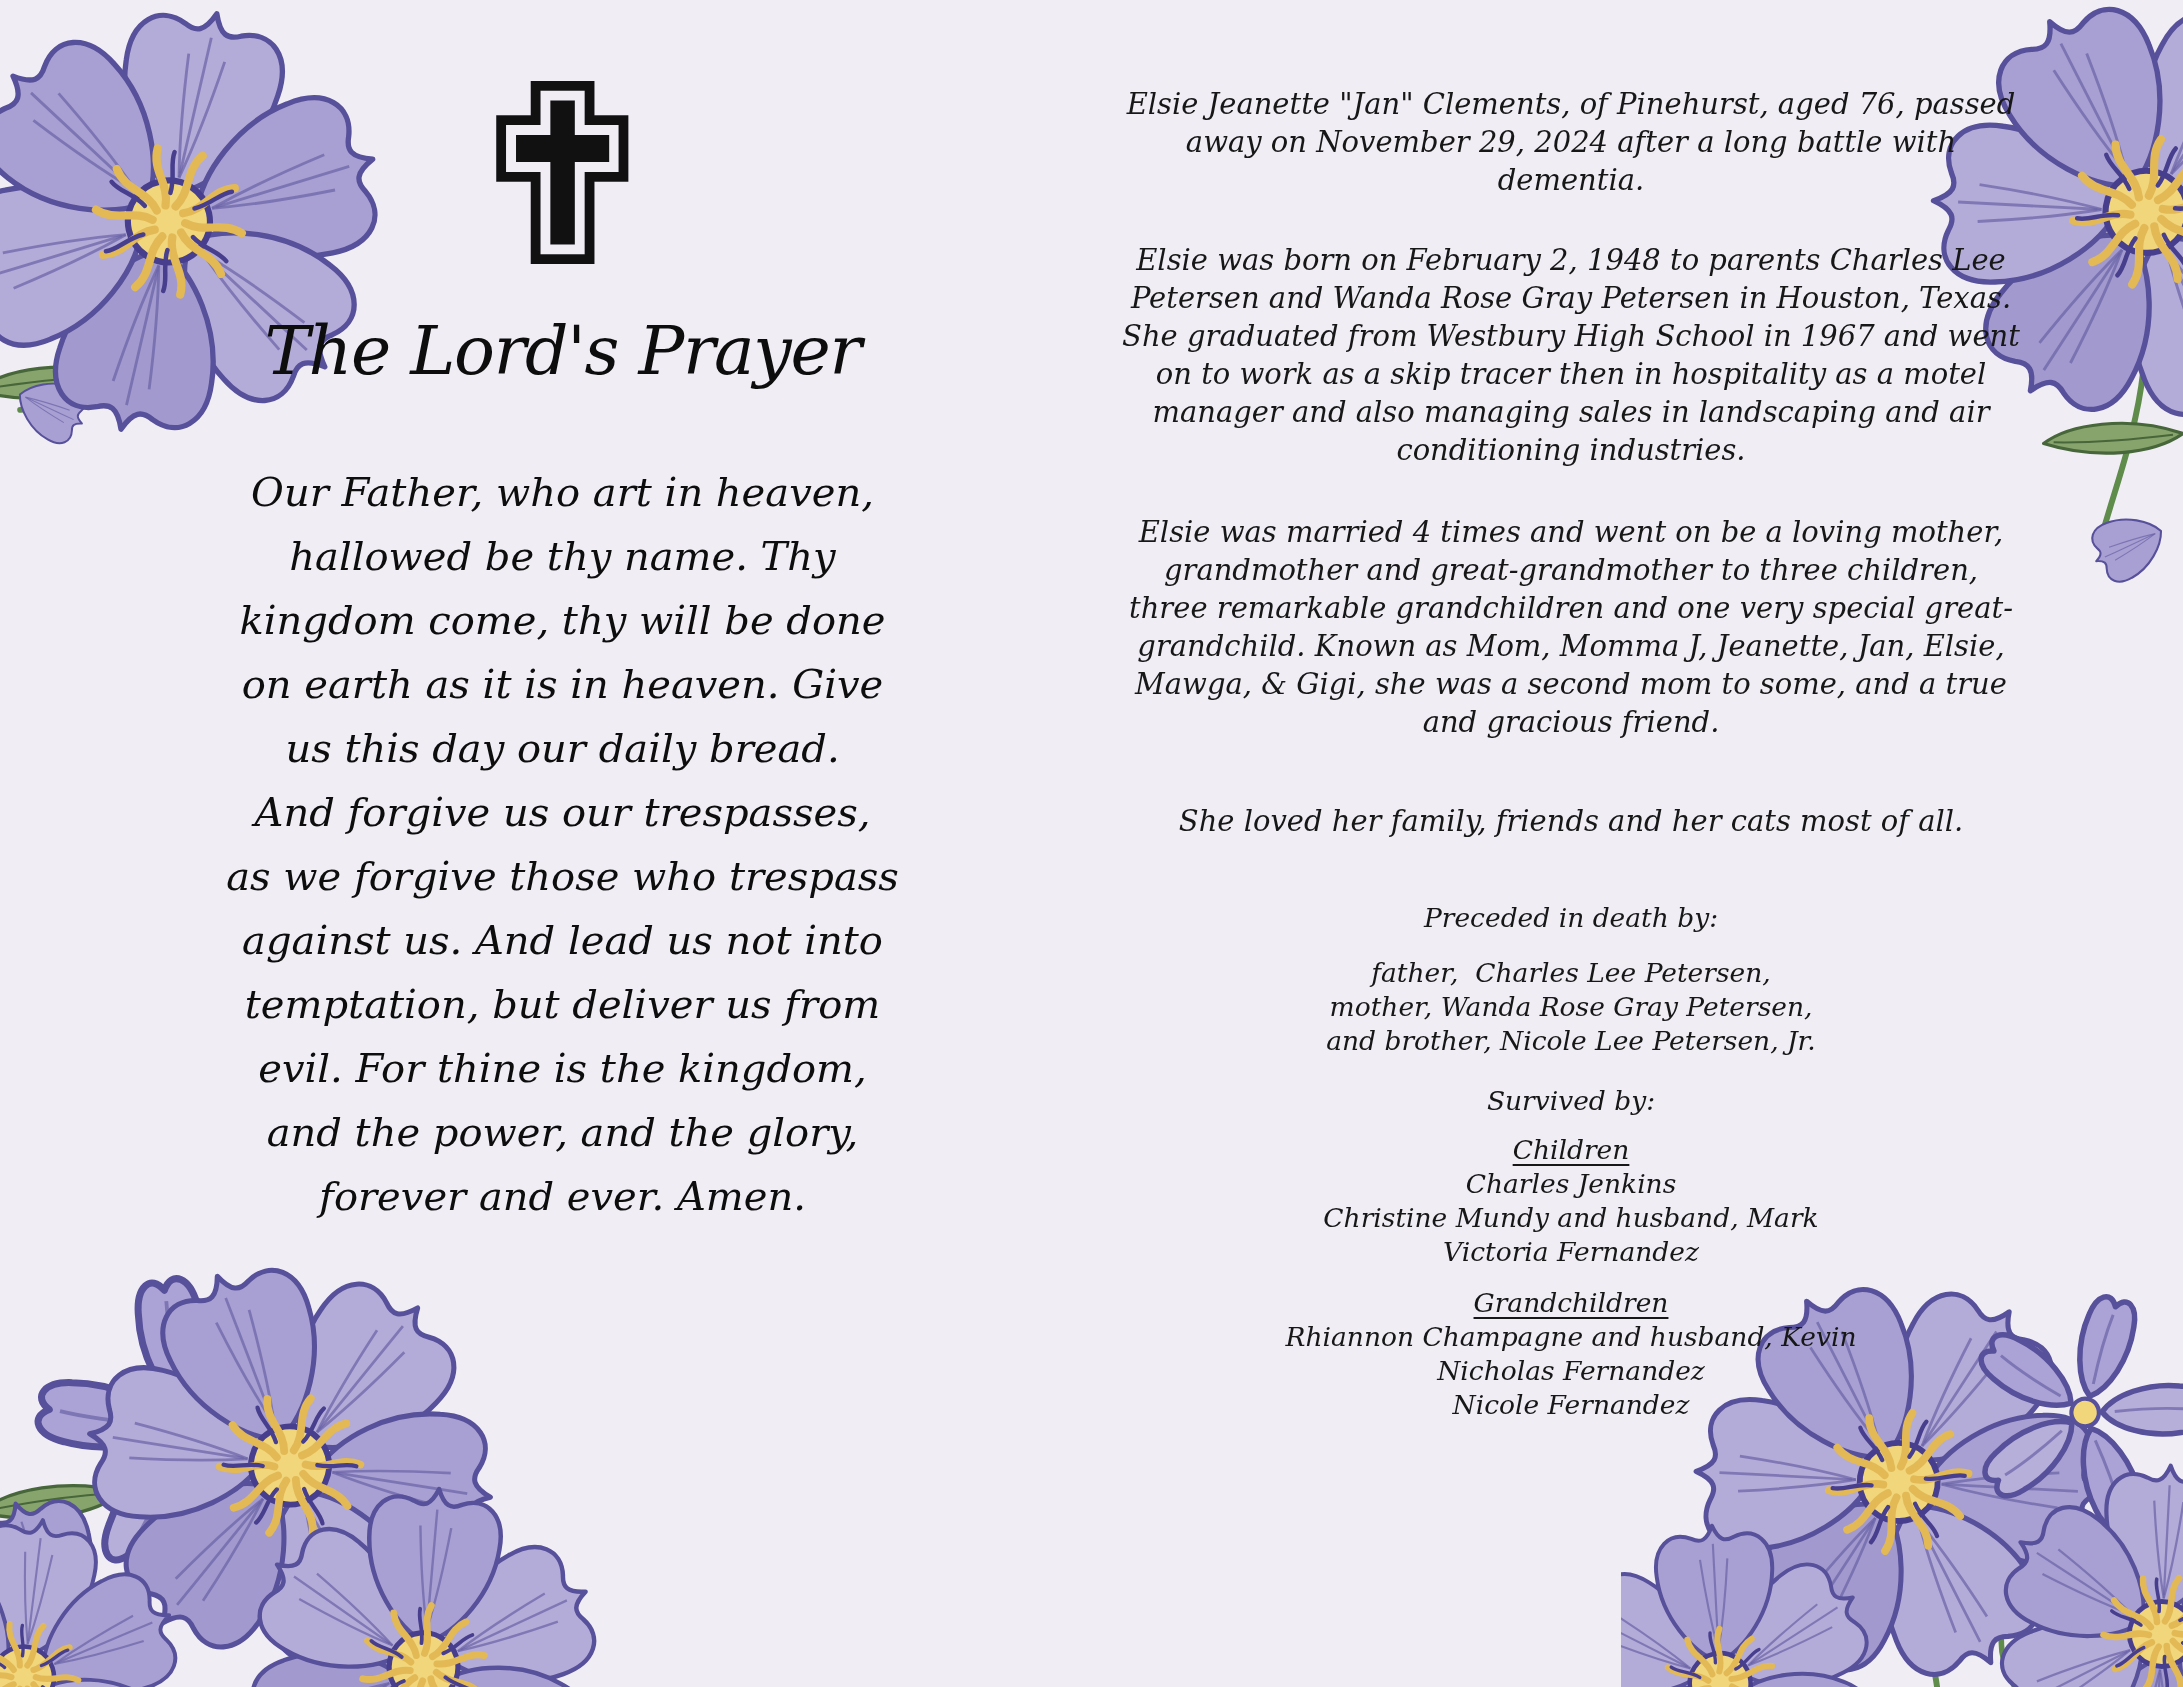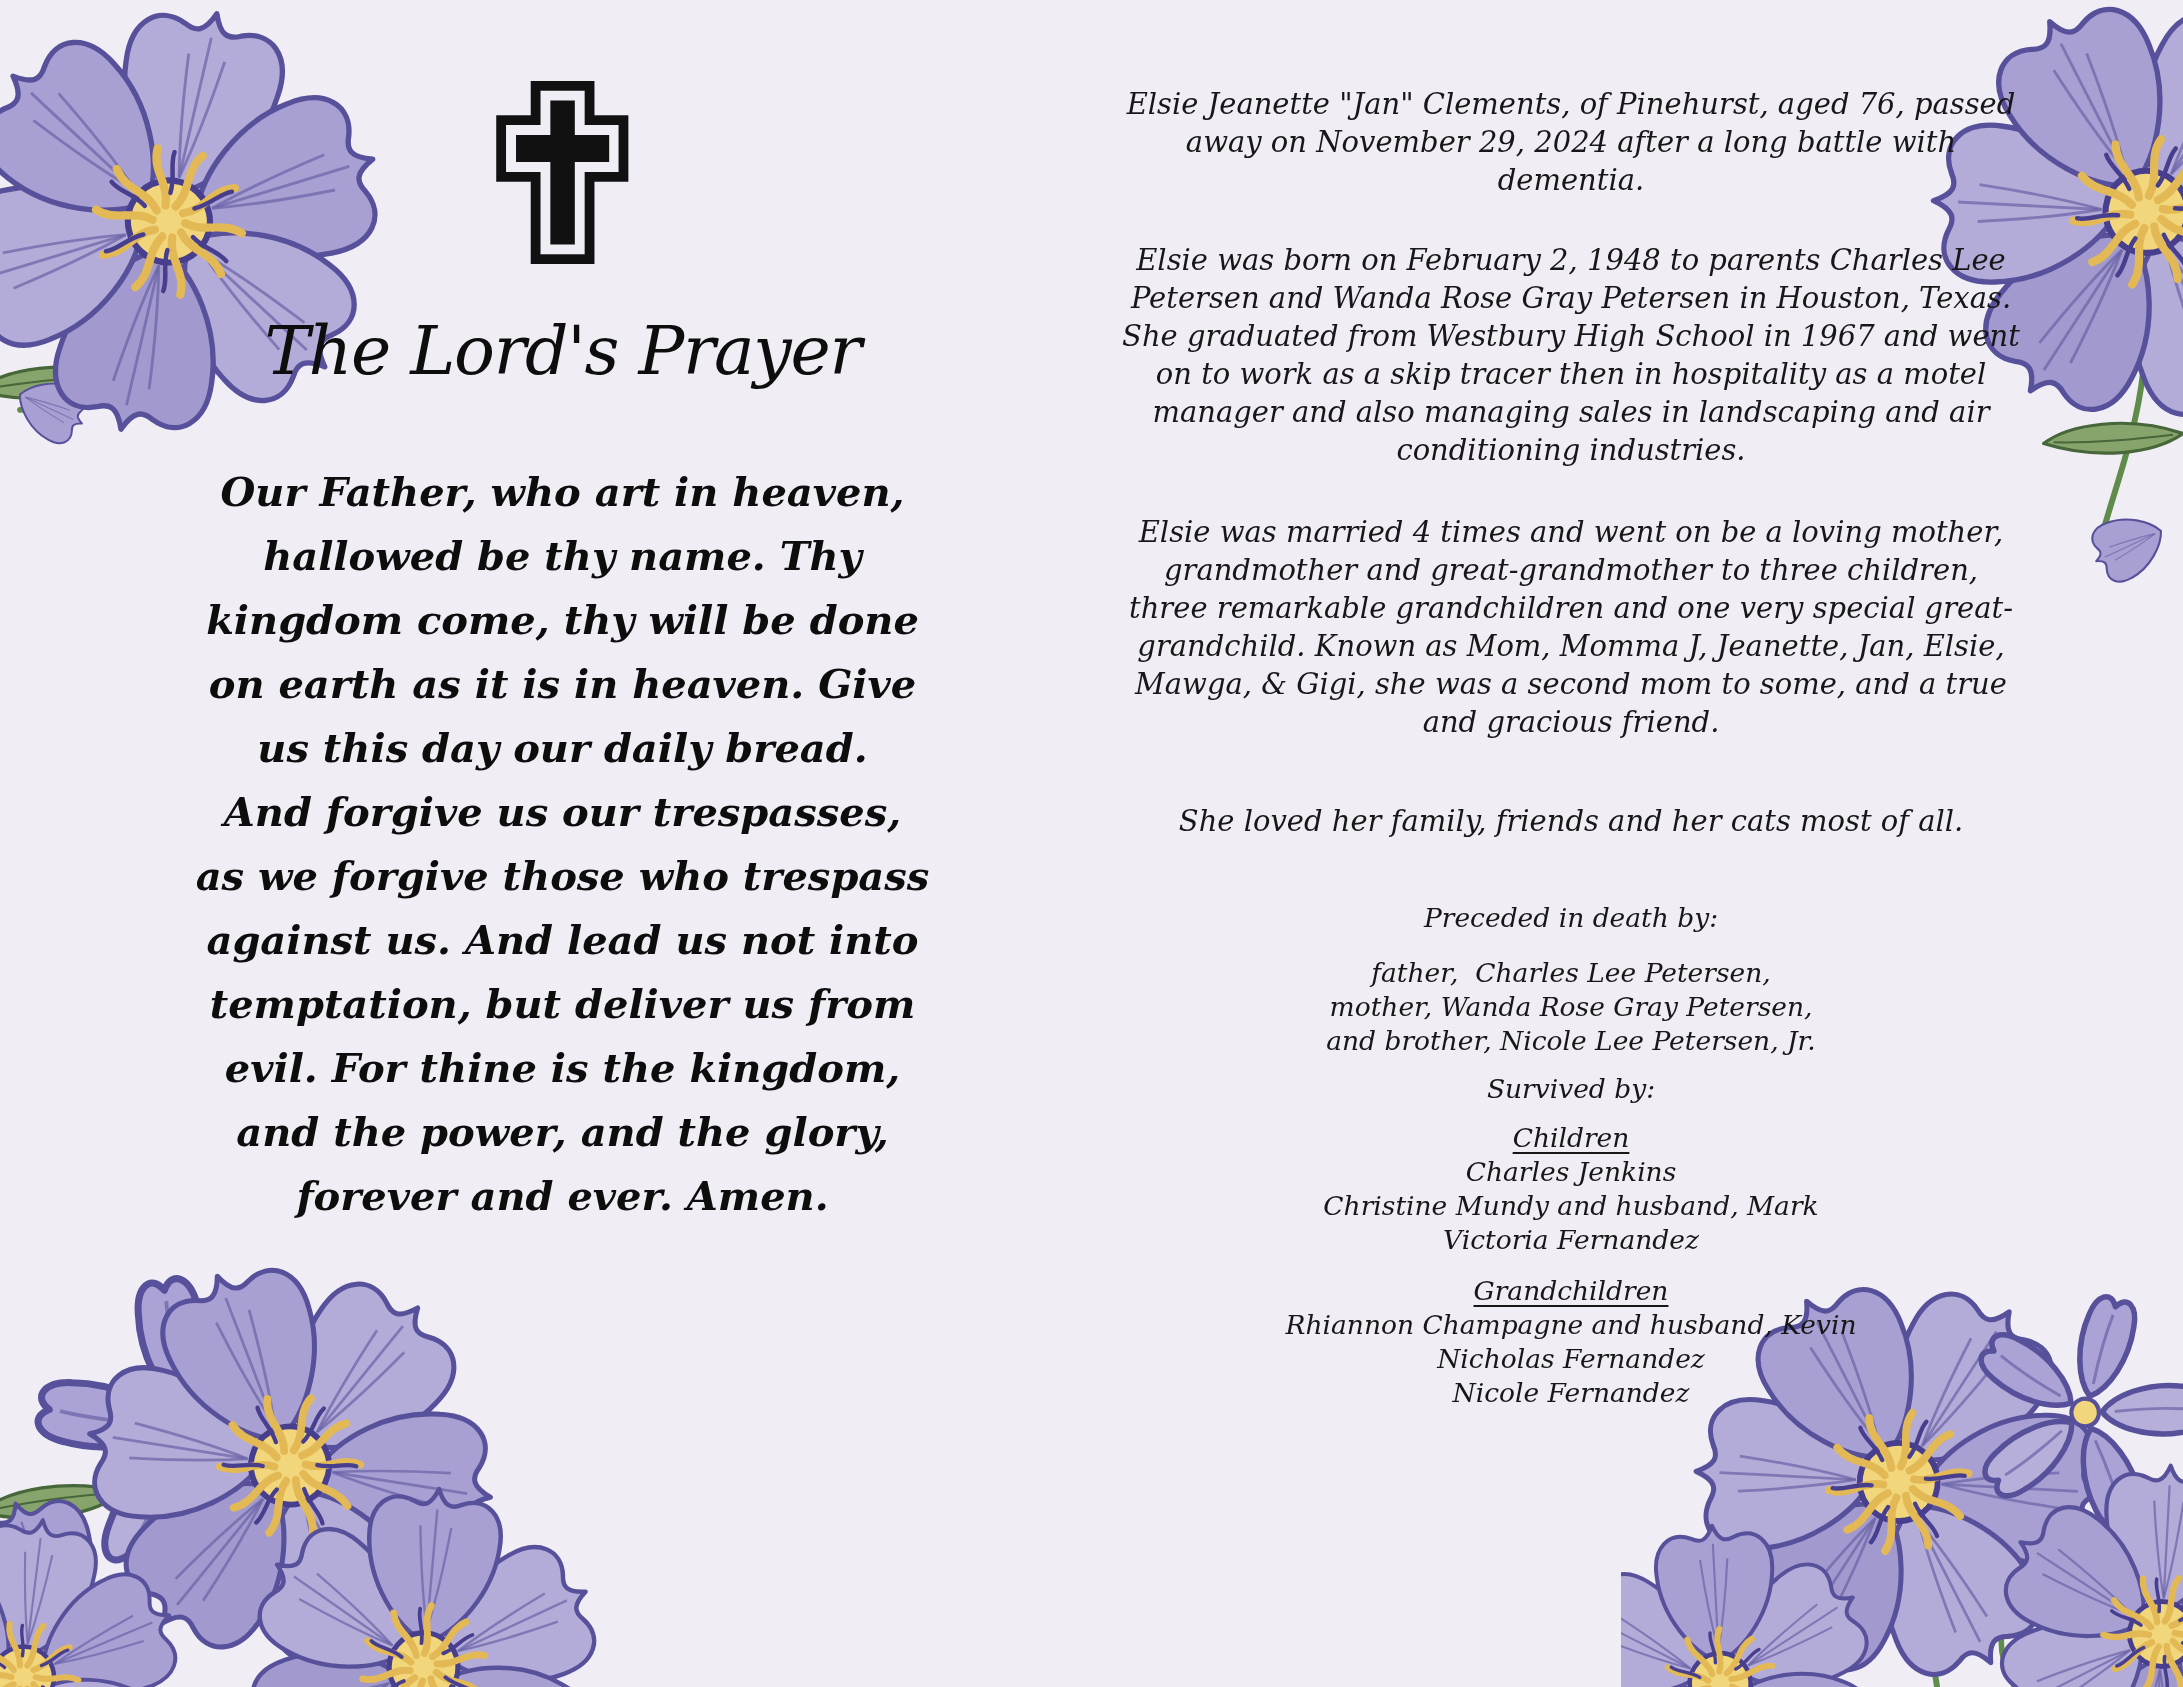--- a/index.html
+++ b/index.html
@@ -43,41 +43,40 @@
     font-size:68px;line-height:112px;
     letter-spacing:-1.3px;
     color:#0d0d0d;
   }
   .prayer{margin-top:53px;}
   .prayer-line{
     font-style:italic;
     font-size:40px;line-height:64px;
     color:#0d0d0d;
     white-space:nowrap;
-    font-weight:bold;
   }
   
   .right-content{
     position:absolute;z-index:2;
     left:1121px;top:0;width:900px;
     text-align:center;
     font-style:italic;
   }
   .para{
     margin:0;
     font-size:29px;line-height:38px;
   }
   .p1{margin-top:85px;}
   .p2{margin-top:42px;}
   .p3{margin-top:44px;}
   .p4{margin-top:61px;}
   .mem{font-size:26.5px;line-height:34px;margin:0;}
   .preceded-heading{margin-top:61px;}
   .preceded-names{margin-top:21px;}
-  .survived-heading{margin-top:14px;}
+  .survived-heading{margin-top:26px;}
   .group{margin:8px;}
   .g-children{margin-top:15px;}
   .g-grandchildren{margin-top:17px;}
   .g-greatgrandchild{margin-top:18.5px;}
   .group-heading{
     text-decoration:underline;
     text-underline-offset:4.6px;
     text-decoration-thickness:2px;
   }
 </style>

